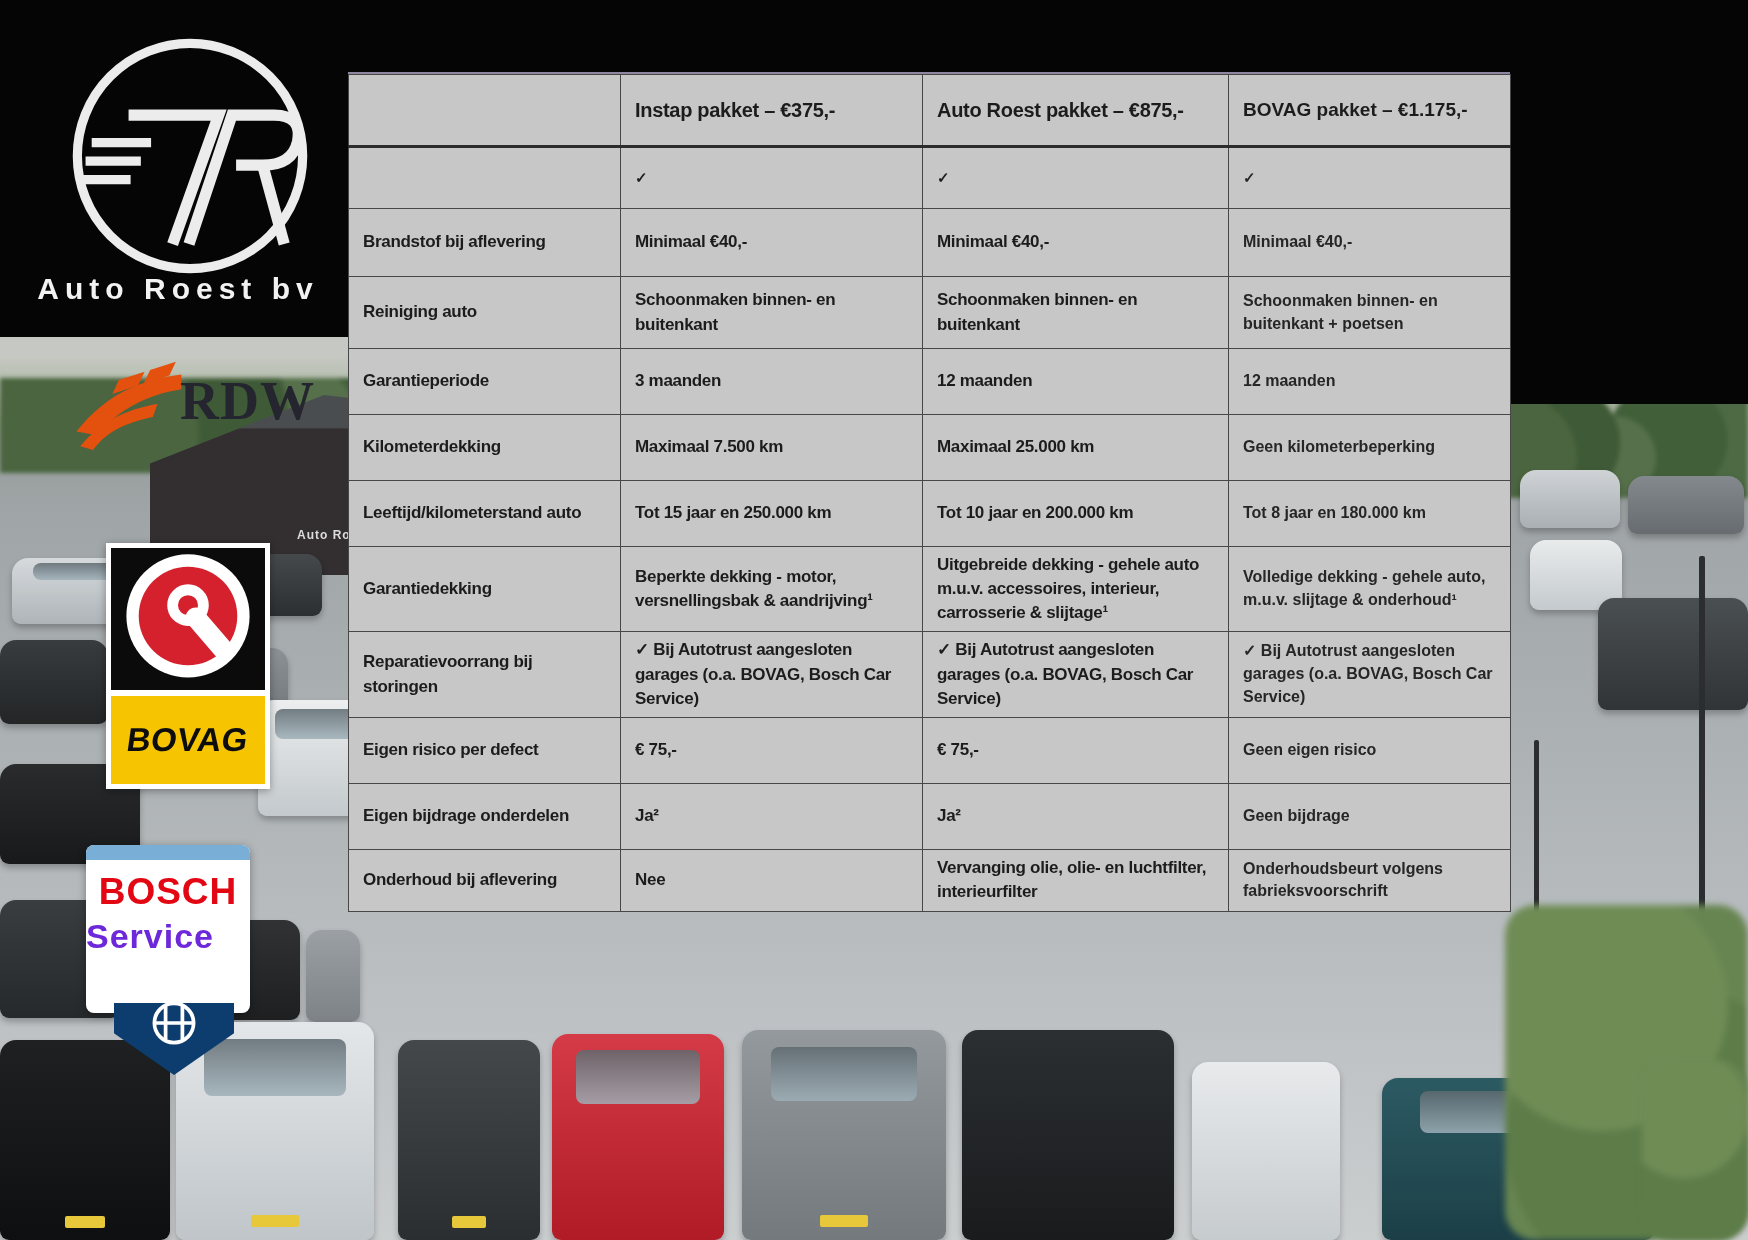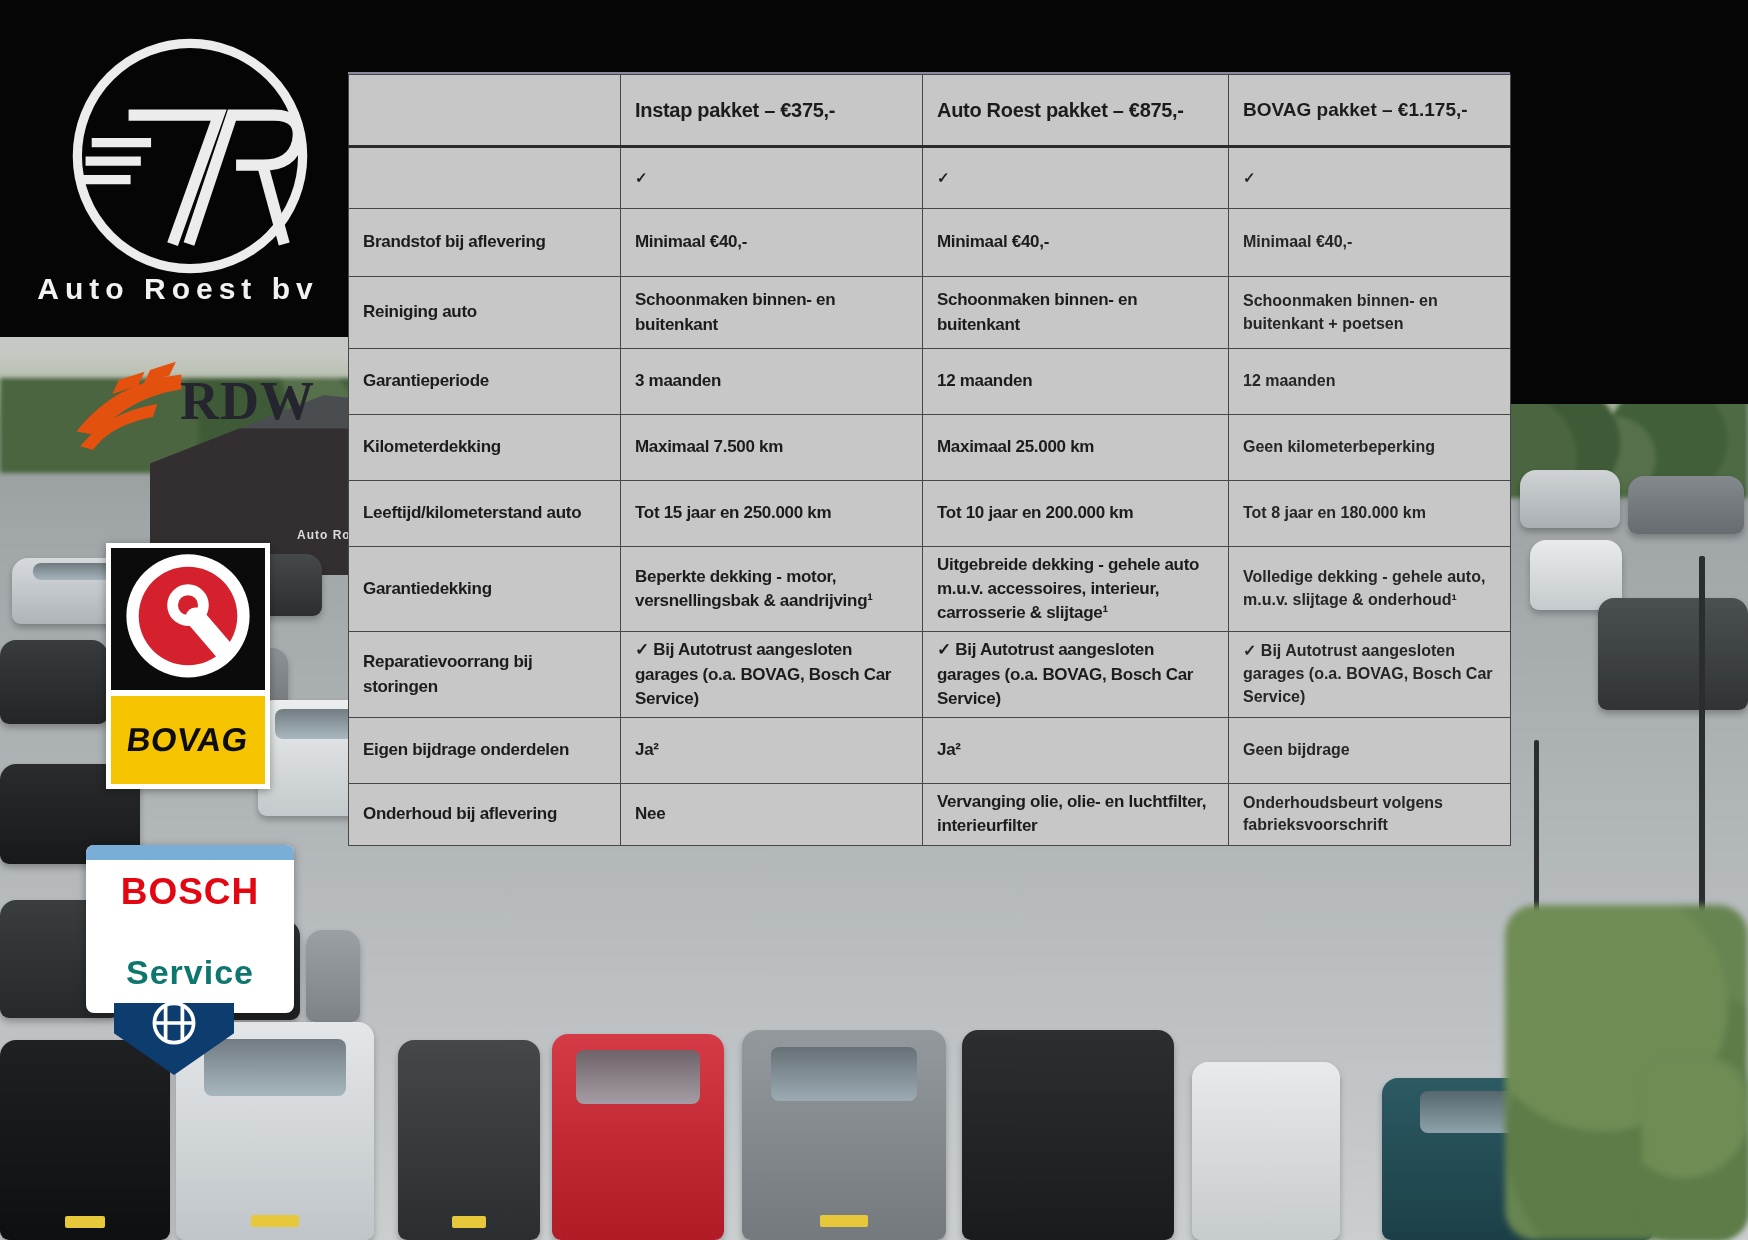--- a/index.html
+++ b/index.html
@@ -46,27 +46,27 @@
 
   
   #bovag{position:absolute;left:106px;top:543px;width:164px;height:246px;background:#fff;
       box-shadow:0 2px 8px rgba(0,0,0,.35);}
   #bovag-emblem{position:absolute;left:5px;top:5px;width:154px;height:142px;background:#0b0b0b;}
   #bovag-band{position:absolute;left:5px;bottom:5px;width:154px;height:88px;background:#f6c400;
       display:flex;align-items:center;justify-content:center;}
   #bovag-band span{font-size:33px;font-weight:800;color:#0d0d0d;transform:skewX(-8deg);letter-spacing:.5px;}
 
   
-  #bosch{position:absolute;left:86px;top:845px;width:208px;height:168px;background:#fff;
+  #bosch{position:absolute;left:86px;top:845px;width:164px;height:168px;background:#fff;
       border-radius:8px;box-shadow:0 2px 8px rgba(0,0,0,.35);}
   #bosch-bar{position:absolute;left:0;top:0;width:100%;height:15px;background:#79aed6;border-radius:8px 8px 0 0;}
   #bosch-red{position:absolute;left:0;top:26px;width:100%;text-align:center;
       color:#e30613;font-size:37px;font-weight:800;letter-spacing:1px;}
-  #bosch-teal{position:absolute;left:0;top:72px;width:100%;text-align:center;
-      color:#0f766e;font-size:34px;font-weight:700;letter-spacing:1px;margin-top:36px;}
+  #bosch-teal{position:absolute;left:0;top:72px;width:100%;text-align:left;
+      color:#6d28d9;font-size:34px;font-weight:700;letter-spacing:1px;}
   #bosch-pent{position:absolute;left:114px;top:1003px;width:120px;height:72px;background:#0d3c6e;
       clip-path:polygon(0 0,100% 0,100% 42%,50% 100%,0 42%);}
   #bosch-anchor{position:absolute;left:146px;top:995px;width:56px;height:56px;}
 
   
   #tablewrap{position:absolute;left:348px;top:72px;width:1162px;}
   table{width:100%;border-collapse:collapse;table-layout:fixed;background:#c7c7c7;}
   th,td{border:1.5px solid #474747;vertical-align:middle;padding:6px 14px;
       color:#1c1c1c;line-height:1.42;overflow:hidden;margin-top:10px;}
   thead th{font-size:20px;font-weight:700;text-align:left;border-bottom:3px solid #2c2c2c;
@@ -250,20 +250,26 @@
           <td class="cn">Uitgebreide dekking - gehele auto m.u.v. accessoires, interieur, carrosserie &amp; slijtage¹</td>
           <td class="c3">Volledige dekking - gehele auto, m.u.v. slijtage &amp; onderhoud¹</td>
         </tr>
         <tr style="height:78px">
           <td class="lbl">Reparatievoorrang bij storingen</td>
           <td class="cn">✓ Bij Autotrust aangesloten garages (o.a. BOVAG, Bosch Car Service)</td>
           <td class="cn">✓ Bij Autotrust aangesloten garages (o.a. BOVAG, Bosch Car Service)</td>
           <td class="c3">✓ Bij Autotrust aangesloten garages (o.a. BOVAG, Bosch Car Service)</td>
         </tr>
         <tr style="height:66px">
+          <td class="lbl">Eigen risico per defect</td>
+          <td class="cn">€ 75,-</td>
+          <td class="cn">€ 75,-</td>
+          <td class="c3">Geen eigen risico</td>
+        </tr>
+        <tr style="height:66px">
           <td class="lbl">Eigen bijdrage onderdelen</td>
           <td class="cn">Ja²</td>
           <td class="cn">Ja²</td>
           <td class="c3">Geen bijdrage</td>
         </tr>
         <tr style="height:62px">
           <td class="lbl">Onderhoud bij aflevering</td>
           <td class="cn">Nee</td>
           <td class="cn">Vervanging olie, olie- en luchtfilter, interieurfilter</td>
           <td class="c3">Onderhoudsbeurt volgens fabrieksvoorschrift</td>

